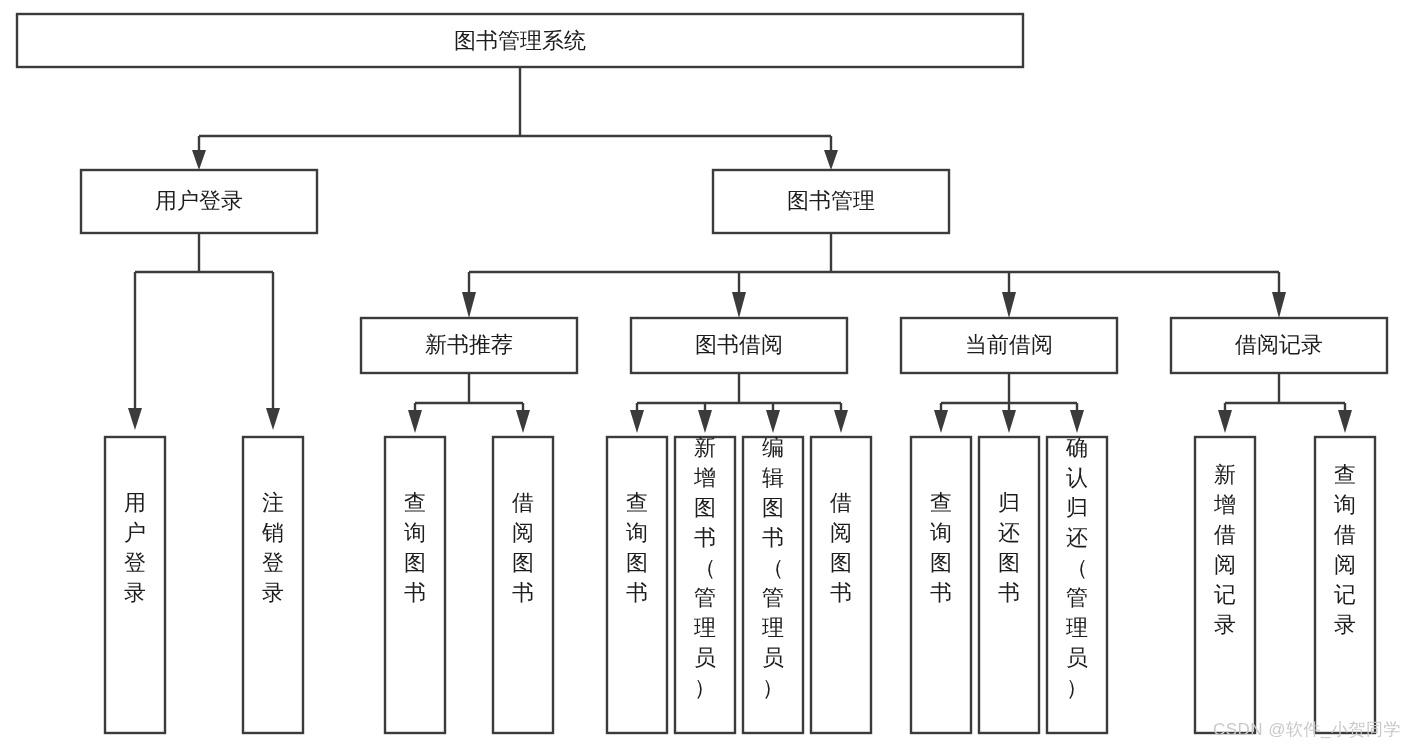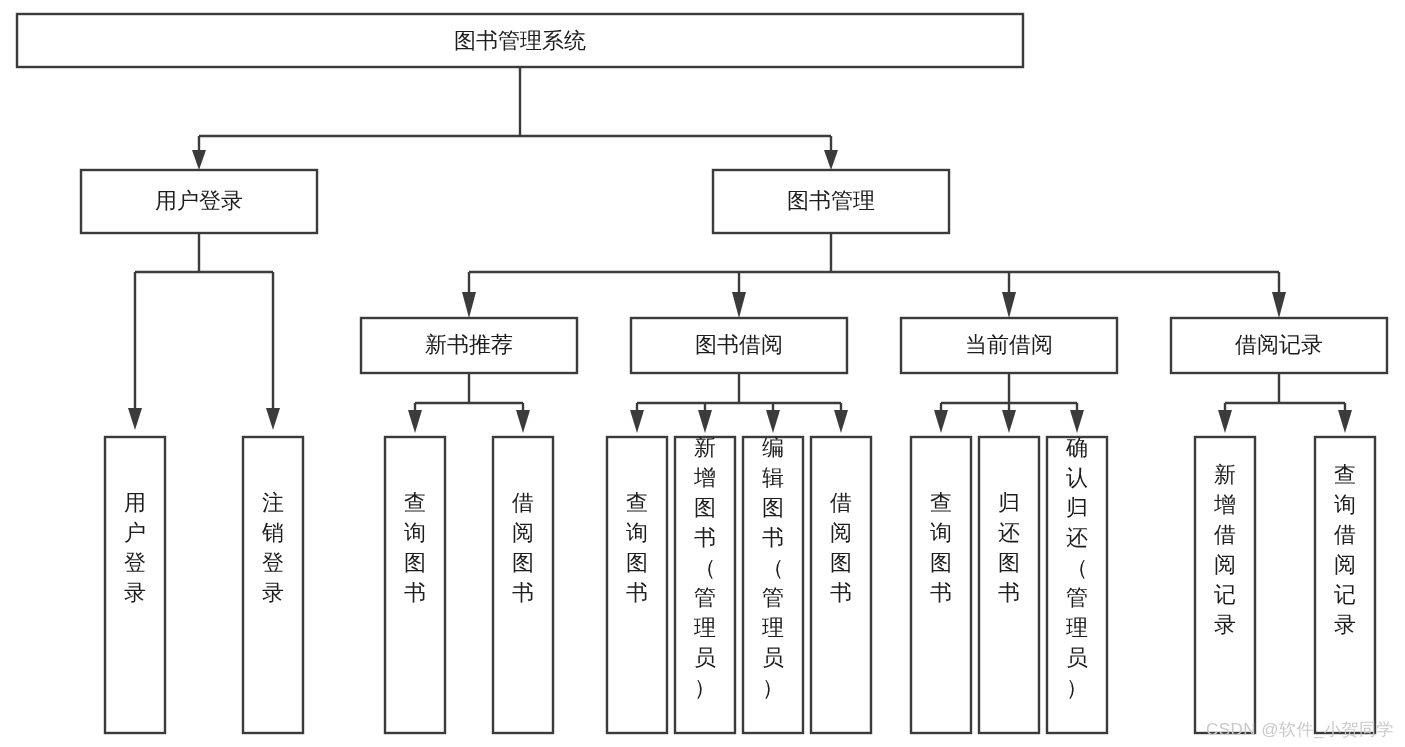--- a/index.html
+++ b/index.html
@@ -50,21 +50,21 @@
     dominant-baseline: middle;
   }
   .node-label-v {
     font-family: "Liberation Sans", "DejaVu Sans", sans-serif;
     font-size: 22px;
     fill: #1c1c1c;
     text-anchor: middle;
   }
   .watermark {
     position: absolute;
-    right: 11px;
+    right: 4px;
     bottom: 6px;
     font-family: "Liberation Sans", "DejaVu Sans", sans-serif;
     font-size: 17px;
     color: #c9c9c9;
     letter-spacing: 0.5px;
     white-space: nowrap;
     user-select: none;
   }
 </style>
 </head>

